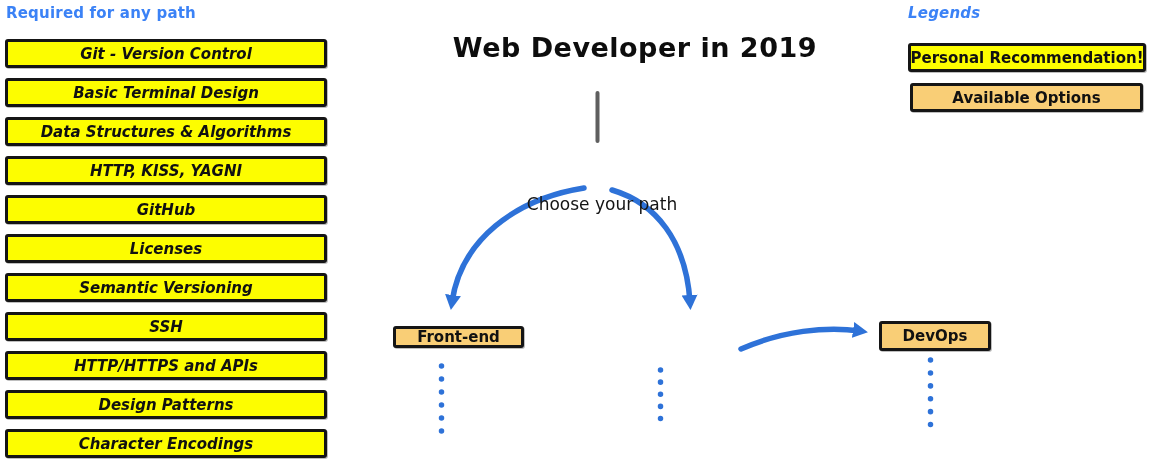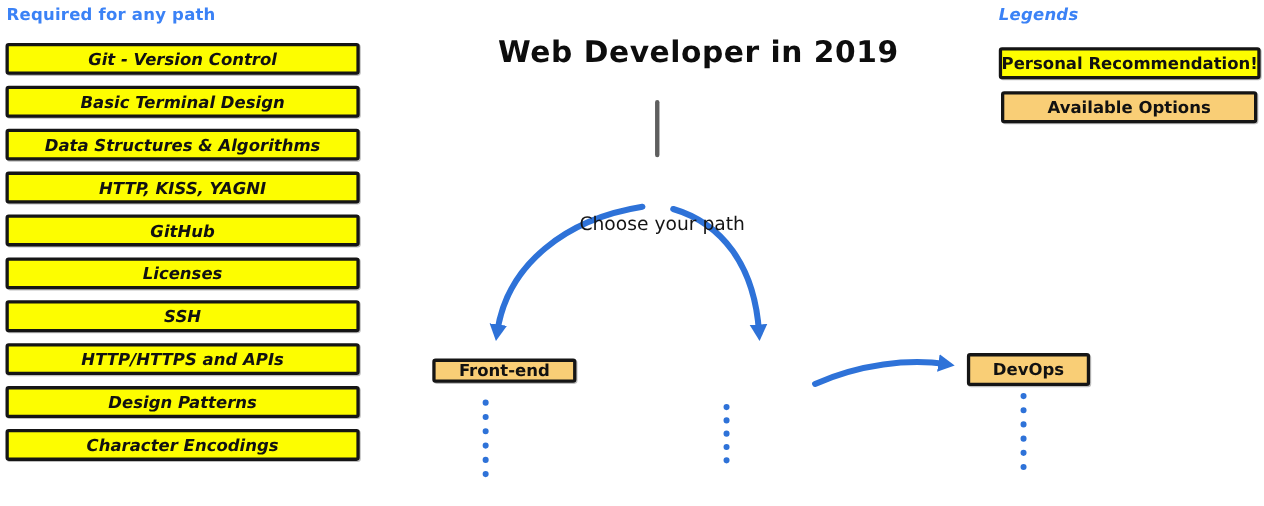--- a/index.html
+++ b/index.html
@@ -98,20 +98,21 @@
 
   <div class="heading" id="required-heading">Required for any path</div>
 
   <div id="required-list">
     <div class="box fill-yellow">Git - Version Control</div>
     <div class="box fill-yellow">Basic Terminal Design</div>
     <div class="box fill-yellow">Data Structures &amp; Algorithms</div>
     <div class="box fill-yellow">HTTP, KISS, YAGNI</div>
     <div class="box fill-yellow">GitHub</div>
     <div class="box fill-yellow">Licenses</div>
+    <div class="box fill-yellow">Semantic Versioning</div>
     <div class="box fill-yellow">SSH</div>
     <div class="box fill-yellow">HTTP/HTTPS and APIs</div>
     <div class="box fill-yellow">Design Patterns</div>
     <div class="box fill-yellow">Character Encodings</div>
   </div>
 
   <div id="main-title">Web Developer in 2019</div>
   <div id="choose-path-label">Choose your path</div>
 
   <div class="node box fill-tan" id="node-front-end">Front-end</div>

